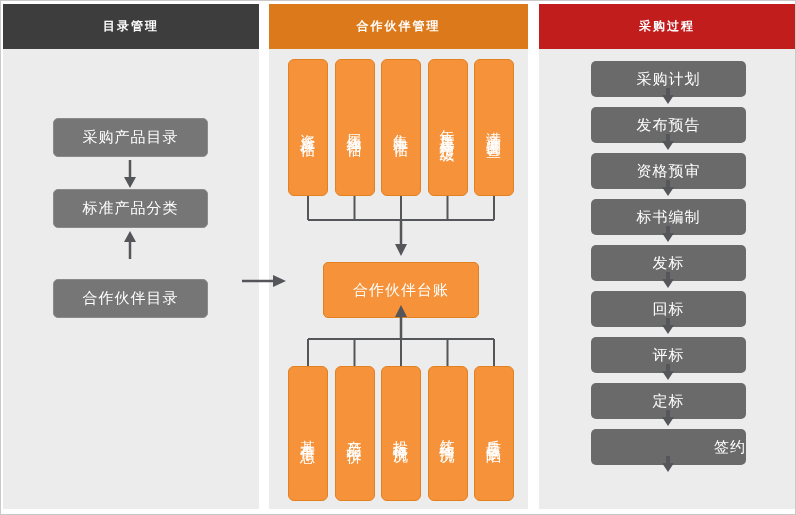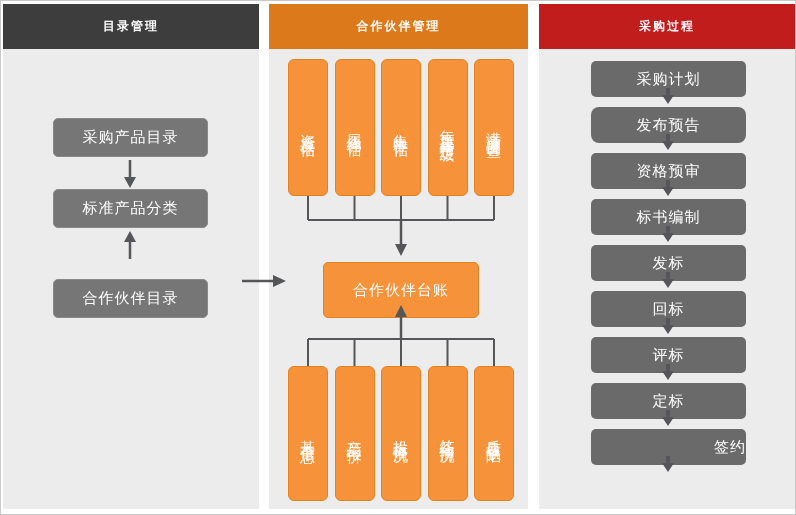--- a/index.html
+++ b/index.html
@@ -169,21 +169,21 @@
     <div class="panel-header">采购过程</div>
 
     <div class="step" style="top:57px;">
       <span>采购计划</span>
     </div>
     <svg class="arrow-svg" style="left:123px;top:84px;" width="12" height="16">
       <rect x="4" y="0" width="4" height="8"></rect>
         <polygon points="0,7 12,7 6,16"></polygon>
     </svg>
 
-    <div class="step" style="top:103px;border-radius:8px;">
+    <div class="step" style="top:103px;">
       <span>发布预告</span>
     </div>
     <svg class="arrow-svg" style="left:123px;top:130px;" width="12" height="16">
       <rect x="4" y="0" width="4" height="8"></rect>
         <polygon points="0,7 12,7 6,16"></polygon>
     </svg>
 
     <div class="step" style="top:149px;">
       <span>资格预审</span>
     </div>

